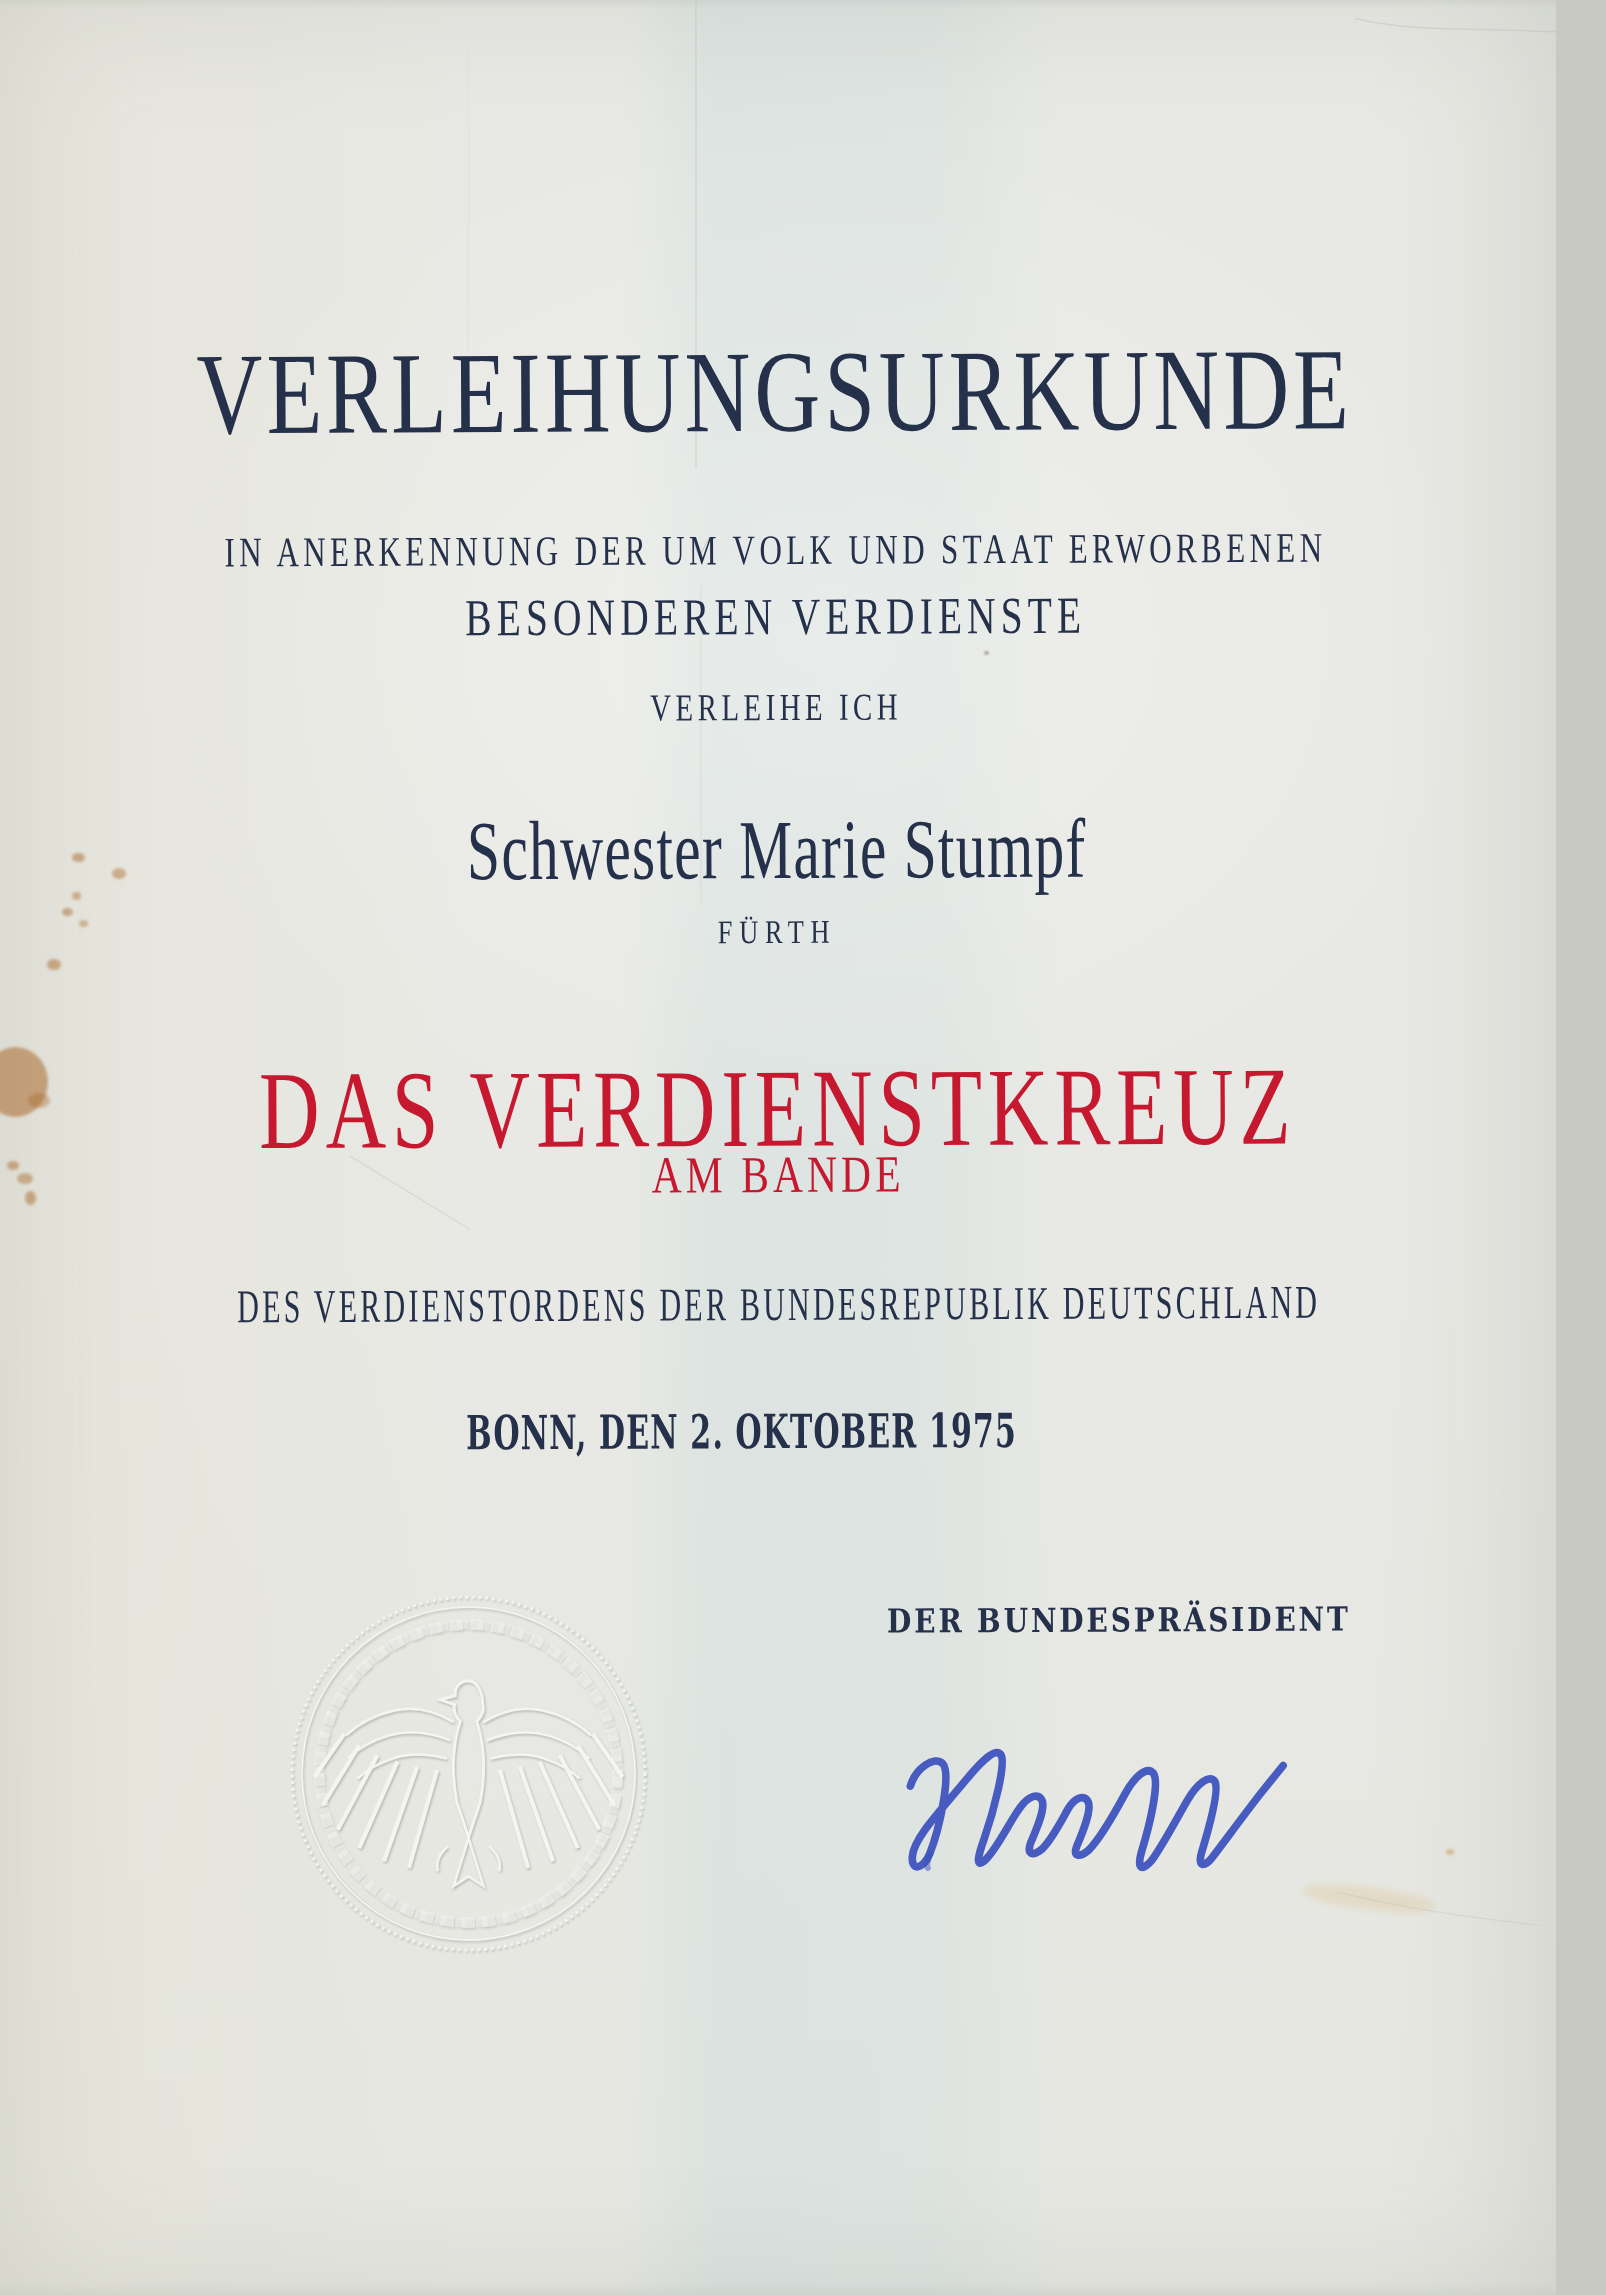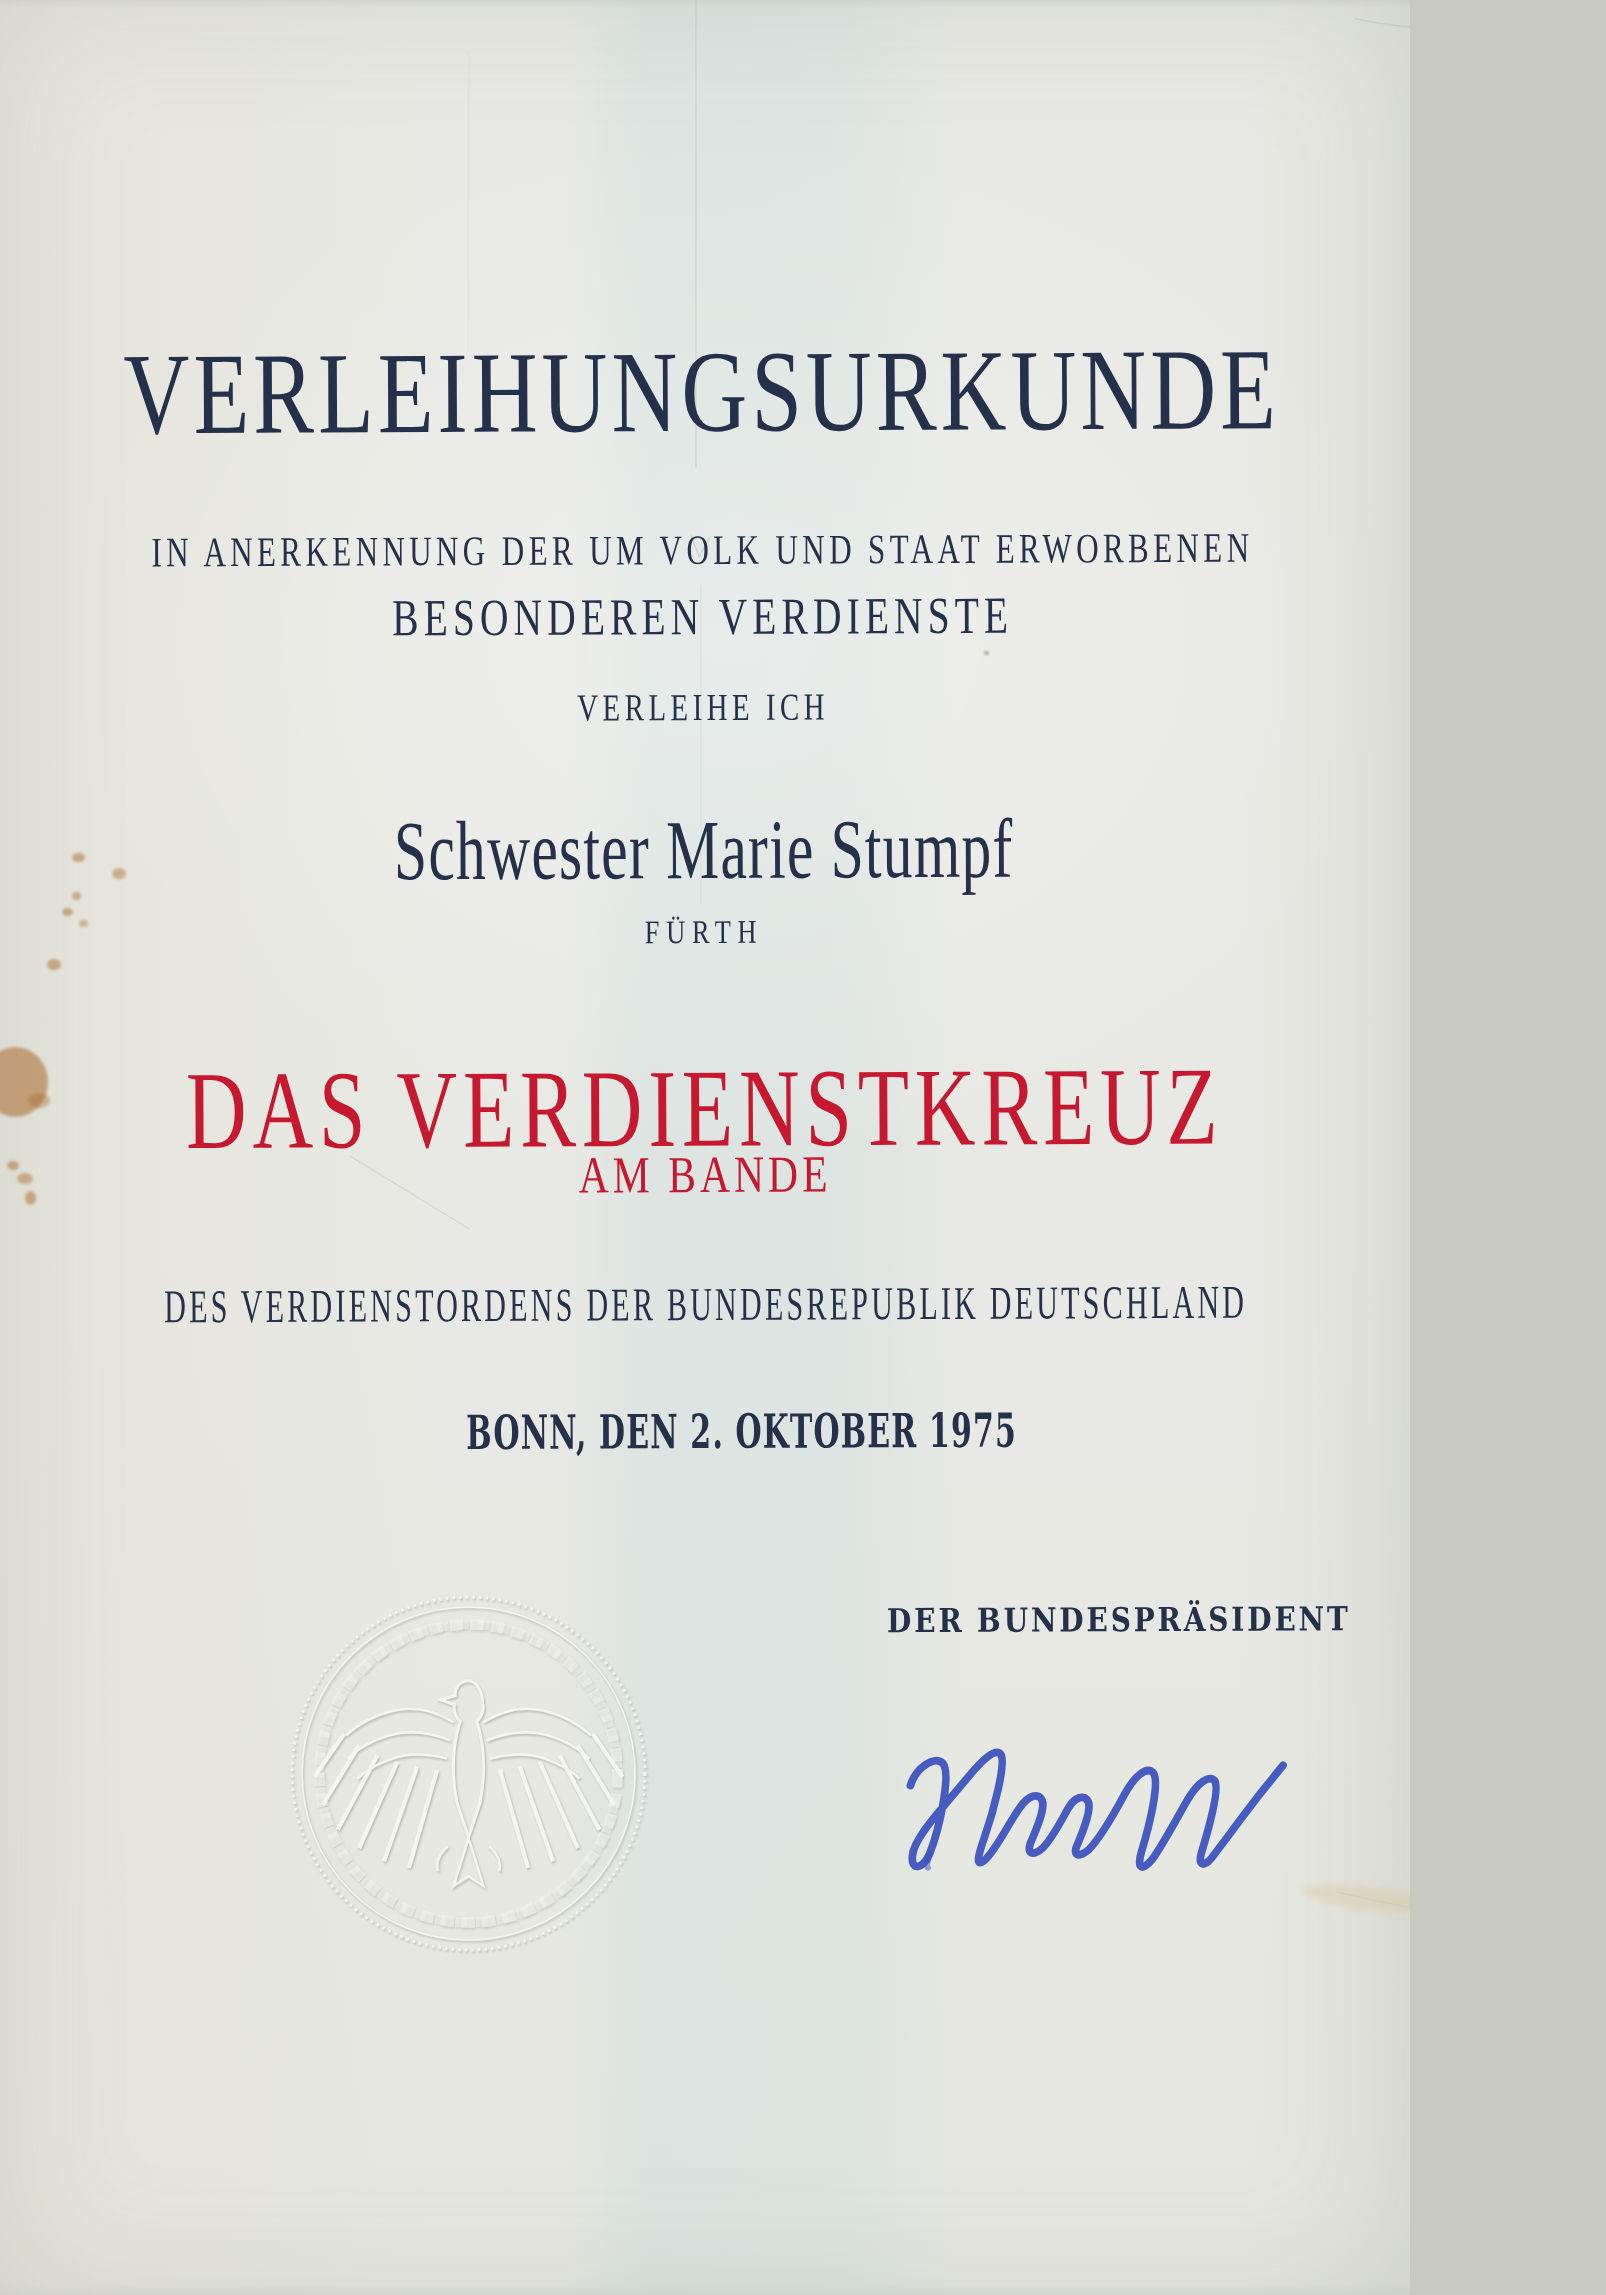--- a/index.html
+++ b/index.html
@@ -1,18 +1,18 @@
 <!DOCTYPE html>
 <html style="--c-paper: #e8e9e4; --c-navy: #25304a; --c-red: #c6182f; --c-ink: #3a4fbe;font-size:13.4px"><head>
 <meta charset="utf-8">
 <style>
   html,body{margin:0;padding:0;background:#c9c9c4;}
   .page{
     position:relative;
-    width:1410px;height:2295px;
+    width:1556px;height:2295px;
     overflow:hidden;
     background-color:#e8e9e4;
     background-image:
       radial-gradient(ellipse 1004px 753px at 52% 28%, rgba(255,255,255,0.30), rgba(255,255,255,0) 70%),
       linear-gradient(90deg, rgba(224,218,199,0.28) 0%, rgba(224,218,199,0.14) 16%, rgba(224,218,199,0) 30%),
       linear-gradient(90deg, rgba(0,0,0,0) 40%, rgba(196,216,218,0.30) 46%, rgba(196,216,218,0.26) 60%, rgba(0,0,0,0) 68%),
       linear-gradient(90deg, rgba(0,0,0,0) 88%, rgba(212,214,206,0.30) 100%),
       linear-gradient(180deg, rgba(196,200,192,0.35) 0px, rgba(196,200,192,0) 8.4px),
       linear-gradient(0deg, rgba(196,200,192,0.30) 0px, rgba(196,200,192,0) 11.7px),
       linear-gradient(180deg, rgba(255,255,255,0) 55%, rgba(222,224,216,0.25) 100%);

